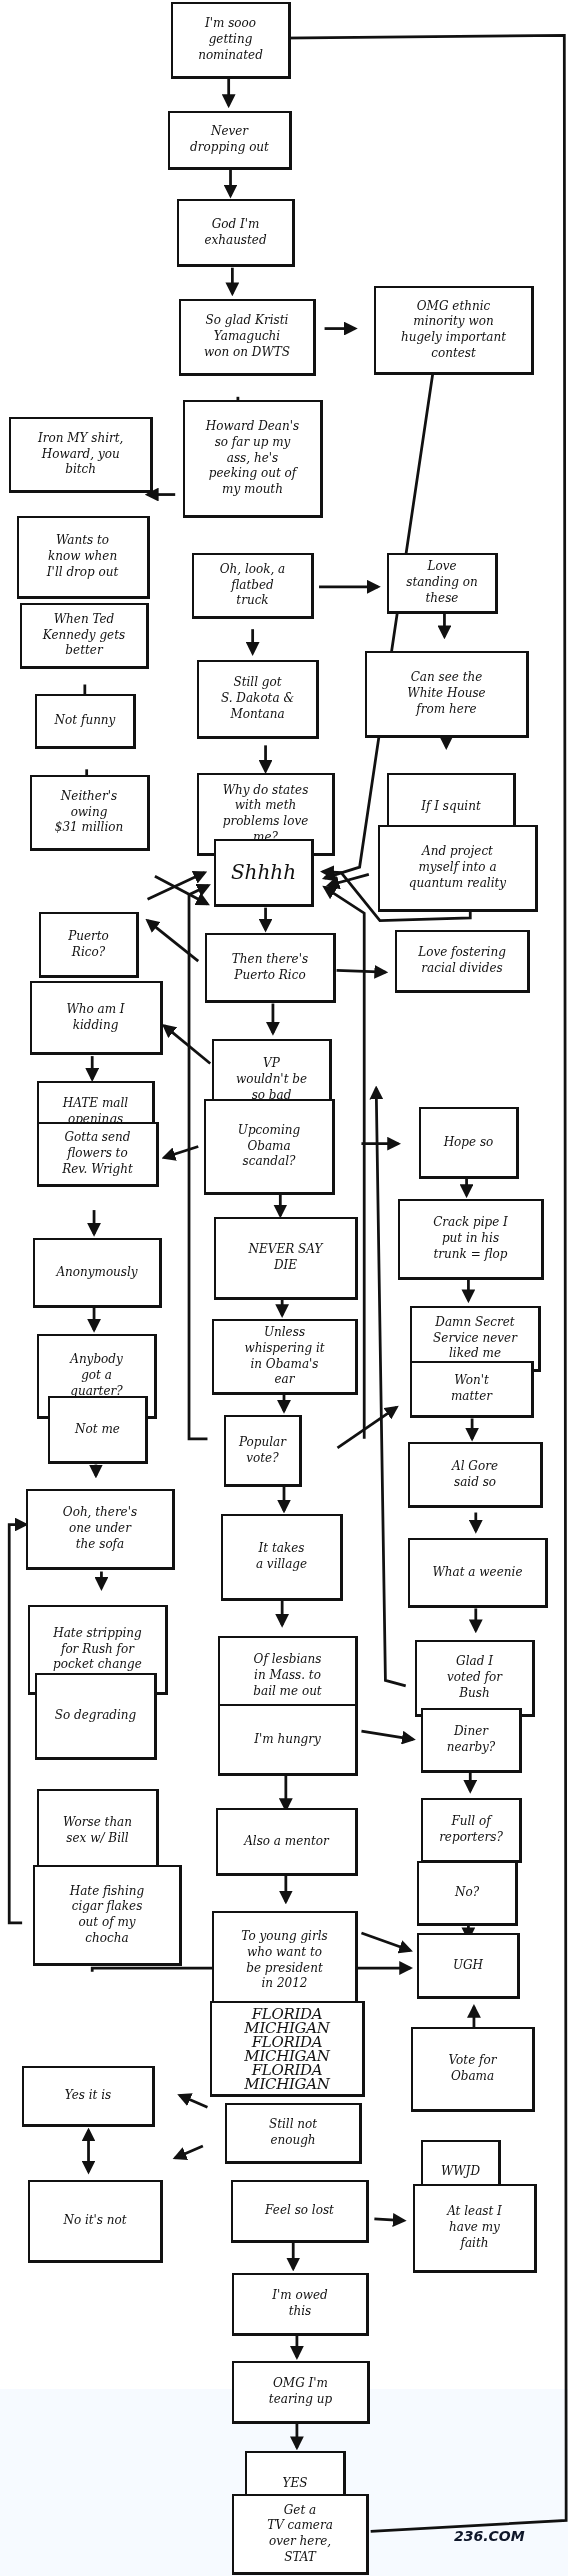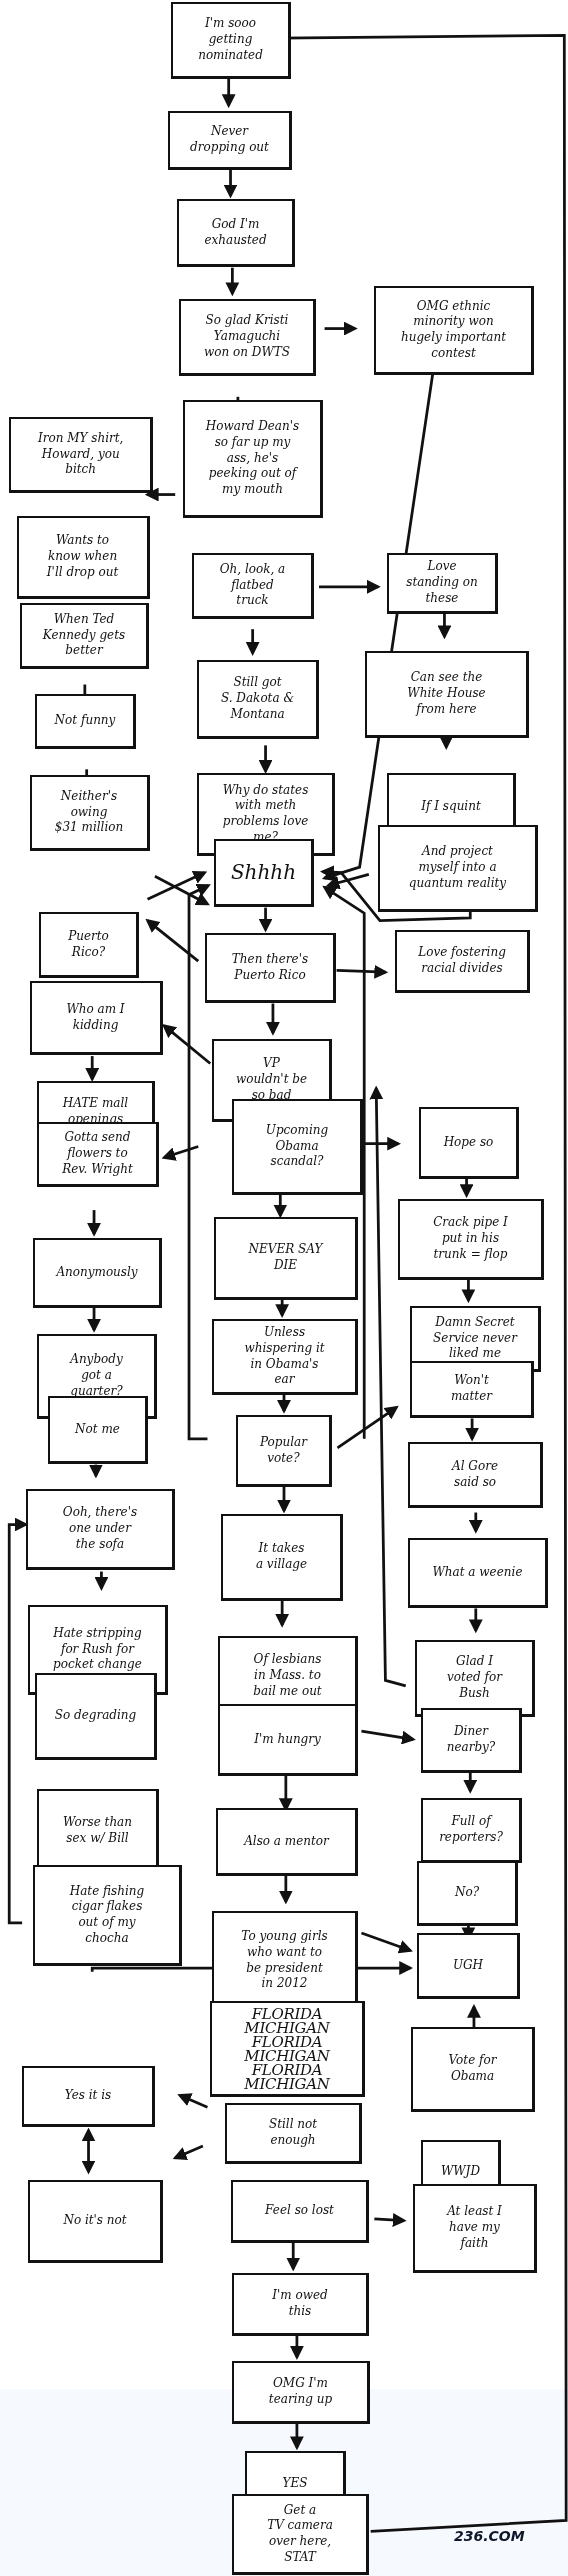--- a/index.html
+++ b/index.html
@@ -244,21 +244,21 @@
 <div class="box" style="left:37px;top:1081px;width:118px;height:63px">
     <span>HATE mall
 openings</span>
   </div>
 <div class="box" style="left:212px;top:1039px;width:120px;height:83px">
     <span>VP
 wouldn't be
 so bad</span>
   </div>
 
-<div class="box" style="left:232px;top:1099px;width:131px;height:96px">
+<div class="box" style="left:204px;top:1099px;width:131px;height:96px">
     <span>Upcoming
 Obama
 scandal?</span>
   </div>
 <div class="box" style="left:37px;top:1122px;width:122px;height:65px">
     <span>Gotta send
 flowers to
 Rev. Wright</span>
   </div>
 <div class="box" style="left:33px;top:1238px;width:129px;height:70px">
@@ -329,21 +329,21 @@
 <div class="box" style="left:214px;top:1217px;width:144px;height:83px">
     <span>NEVER SAY
 DIE</span>
   </div>
 <div class="box" style="left:212px;top:1319px;width:146px;height:76px">
     <span>Unless
 whispering it
 in Obama's
 ear</span>
   </div>
-<div class="box" style="left:236px;top:1415px;width:96px;height:72px">
+<div class="box" style="left:224px;top:1415px;width:78px;height:72px">
     <span>Popular
 vote?</span>
   </div>
 <div class="box" style="left:221px;top:1514px;width:122px;height:87px">
     <span>It takes
 a village</span>
   </div>
 <div class="box" style="left:218px;top:1636px;width:140px;height:81px">
     <span>Of lesbians
 in Mass. to

